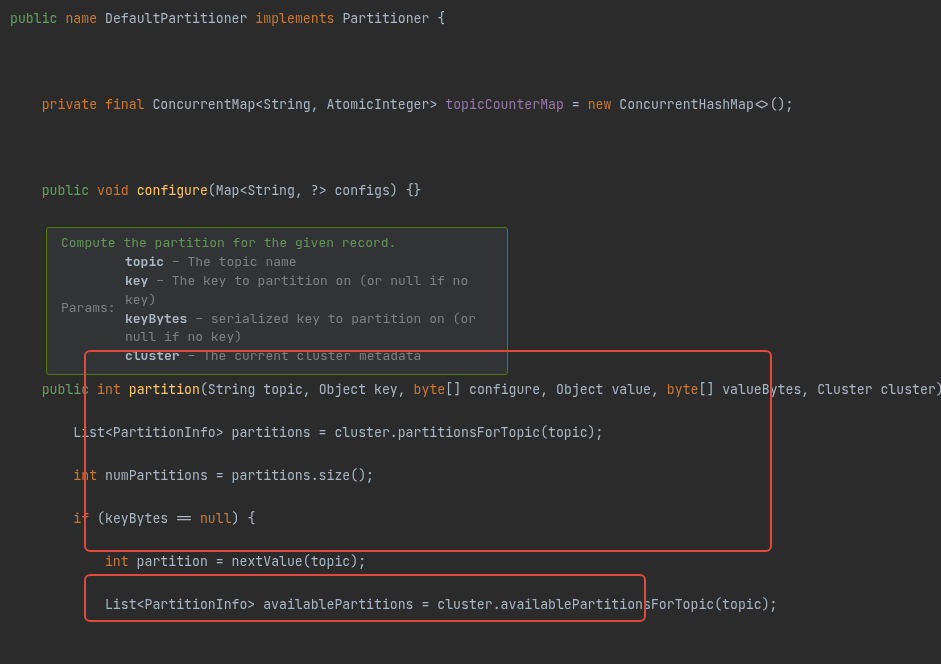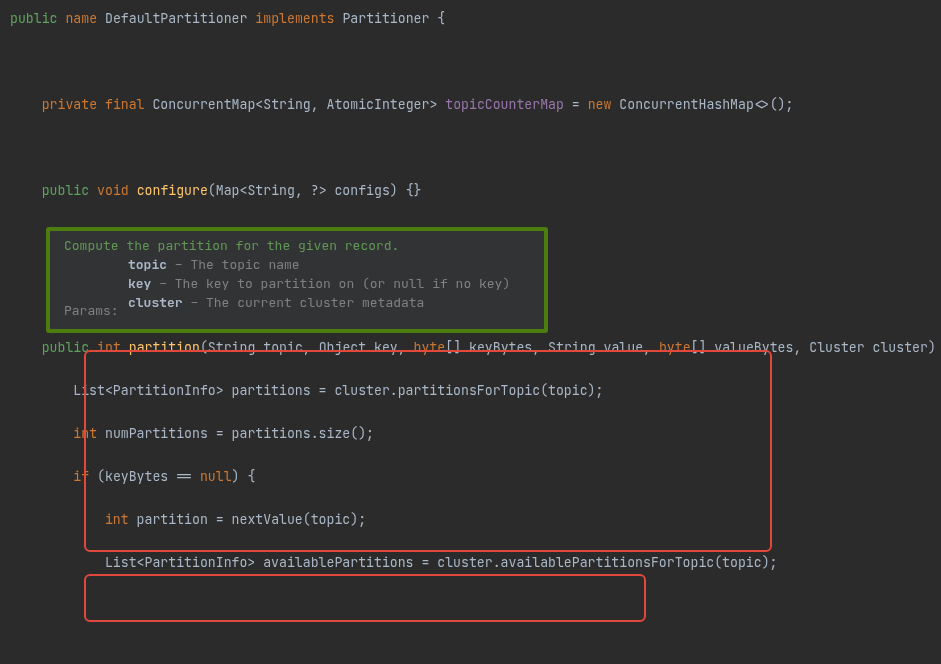--- a/index.html
+++ b/index.html
@@ -17,25 +17,25 @@
   .kw-public  { color: #5fa25f; text-align: right; }
   .kw-orange  { color: #cc7832; }
   .method-def { color: #ffc66d; }
   .field      { color: #9876aa; }
   .doc        { color: #629755; }
   .doc-dim    { color: #808080; margin-top: 46px; }
   .doc-param  { color: #a9b7c6; font-weight: bold; text-align: right; }
 
   .doc-box {
     background: #313335;
-    border: 4px solid #4d7c0f;
+    border: 1px solid #4d7c0f;
     border-radius: 3px;
     margin: 4px 0 4px 36px;
     padding: 6px 14px 8px;
-    width: 502px;
+    width: 462px;
     font-size: 13px;
     line-height: 1.45;
   }
 
   .red-box {
     position: absolute;
     border: 2px solid #e2483b;
     border-radius: 6px;
     pointer-events: none;
   }
@@ -50,26 +50,27 @@
 <div class="line">    <span class="kw-public">public</span> <span class="kw-orange">void</span> <span class="method-def">configure</span><span>(Map&lt;String, ?&gt; configs) {}</span></div>
 </pre>
 
 <div class="doc-box">
   <div class="doc">Compute the partition for the given record.</div>
   <div style="display:flex;">
     <div class="doc-dim" style="min-width:64px;">Params:</div>
     <div>
       <div><span class="doc-param">topic</span><span class="doc-dim"> – The topic name</span></div>
       <div><span class="doc-param">key</span><span class="doc-dim"> – The key to partition on (or null if no key)</span></div>
+      <div><span class="doc-param">keyBytes</span><span class="doc-dim"> – serialized key to partition on (or null if no key)</span></div>
       <div><span class="doc-param">cluster</span><span class="doc-dim"> – The current cluster metadata</span></div>
     </div>
   </div>
 </div>
 
-<pre style="margin:0; font-family:inherit;"><div class="line">    <span class="kw-public">public</span> <span class="kw-orange">int</span> <span class="method-def">partition</span><span>(String topic, Object key, </span><span class="kw-orange">byte</span><span>[] keyBytes, String value, </span><span class="kw-orange">byte</span><span>[] valueBytes, Cluster cluster) {</span></div>
+<pre style="margin:0; font-family:inherit;"><div class="line">    <span class="kw-public">public</span> <span class="kw-orange">int</span> <span class="method-def">partition</span><span>(String topic, Object key, </span><span class="kw-orange">byte</span><span>[] configure, Object value, </span><span class="kw-orange">byte</span><span>[] valueBytes, Cluster cluster) {</span></div>
 <div class="line">        List&lt;PartitionInfo&gt; partitions = cluster.partitionsForTopic(topic);</div>
 <div class="line">        <span class="kw-orange">int</span><span> numPartitions = partitions.size();</span></div>
 <div class="line">        <span class="kw-orange">if</span><span> (keyBytes == </span><span class="kw-orange">null</span><span>) {</span></div>
 <div class="line">            <span class="kw-orange">int</span><span> partition = nextValue(topic);</span></div>
 <div class="line">            List&lt;PartitionInfo&gt; availablePartitions = cluster.availablePartitionsForTopic(topic);</div>
 
 
 
 
 

